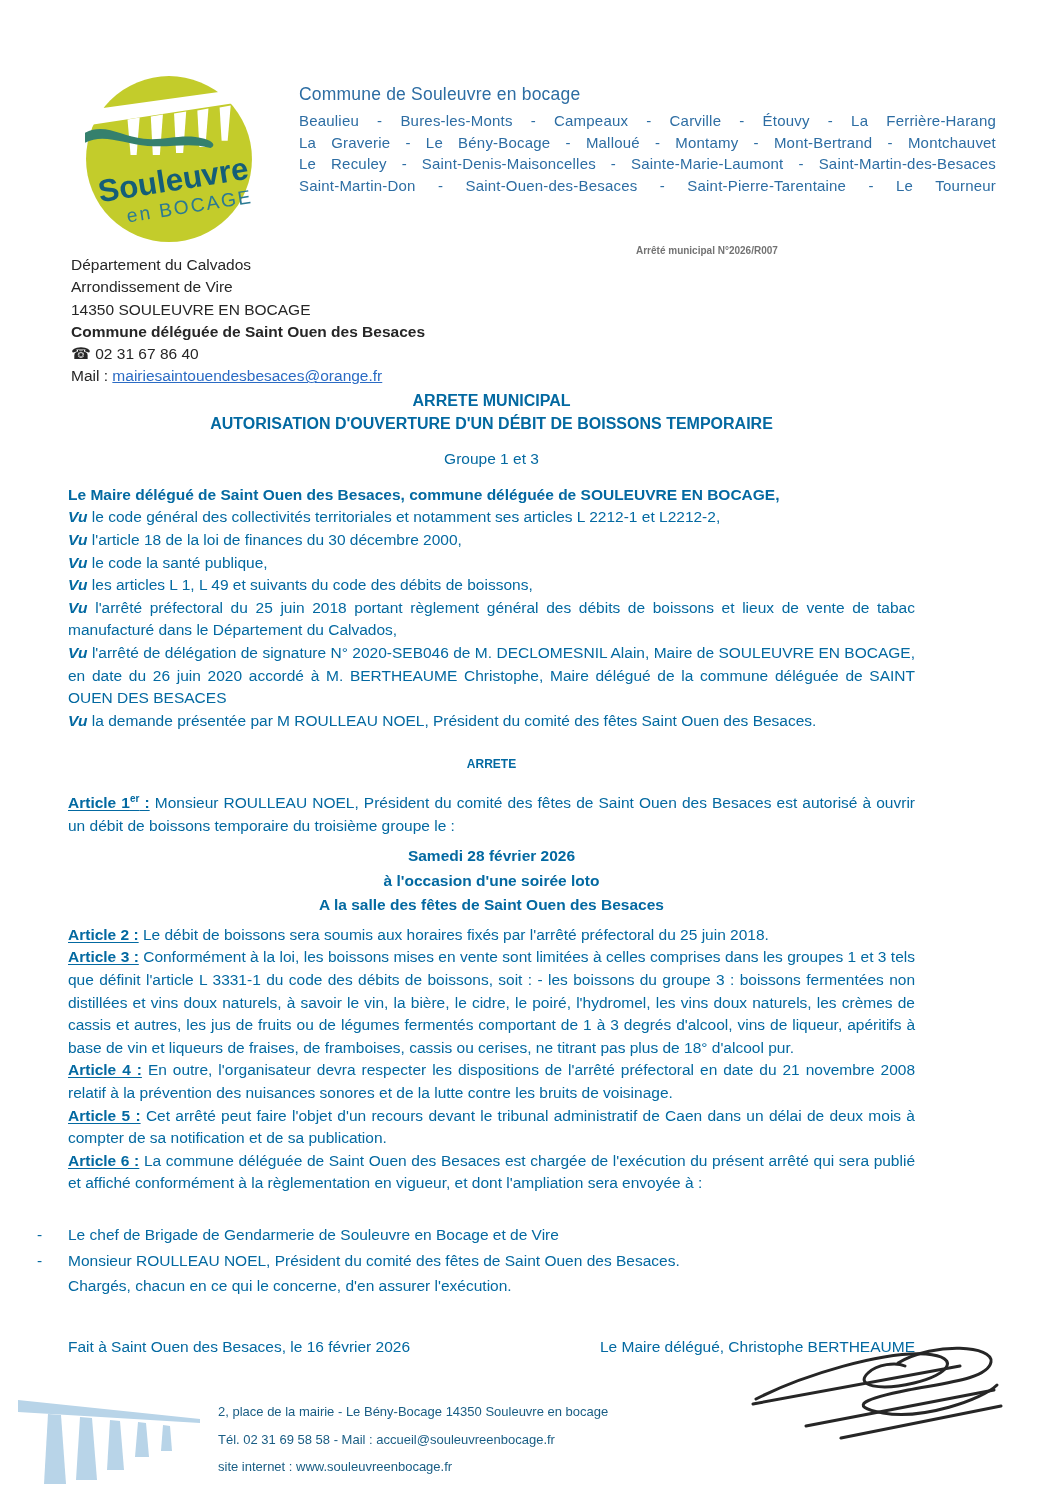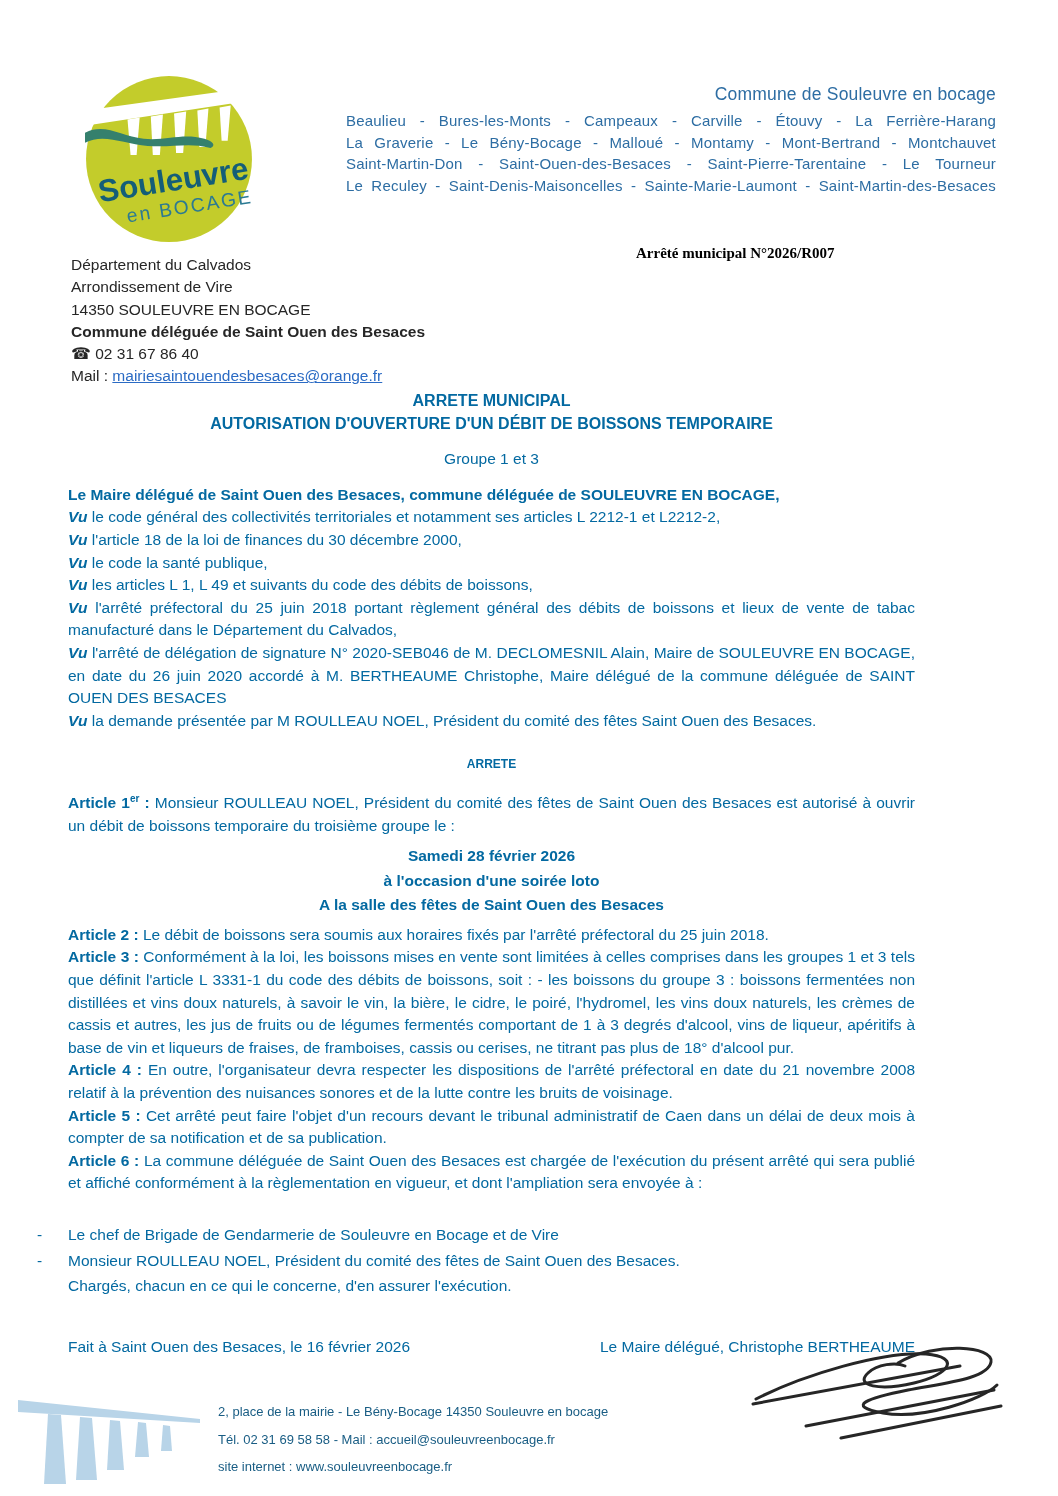--- a/index.html
+++ b/index.html
@@ -6,38 +6,38 @@
   html,body { background:#ffffff; }
   .page {
     position:relative; width:1058px; height:1496px; margin:0 auto;
     background:#ffffff; overflow:hidden;
     font-family:"Liberation Sans", sans-serif; color:#1e1e1e;
   }
   
   .logo { position:absolute; left:83px; top:70px; width:172px; height:172px; }
   
   .header-right { position:absolute; left:299px; top:84px; width:697px; color:#2d6da3; }
-  .header-title { font-size:17.5px; text-align:right; margin-bottom:5px; letter-spacing:.2px; }
-  .commune-line { font-size:15px; line-height:21.5px; text-align:justify; text-align-last:justify; letter-spacing:.2px;margin-left:47px; }
+  .header-title { font-size:17.5px; text-align:left; margin-bottom:5px; letter-spacing:.2px; }
+  .commune-line { font-size:15px; line-height:21.5px; text-align:justify; text-align-last:justify; letter-spacing:.2px; }
   
   .address { position:absolute; left:71px; top:242px; font-size:15.5px; line-height:22.3px; color:#262626;margin-top:12px; }
   .address .bold { font-weight:bold; }
   .mail-link { color:#2b6bc4; text-decoration:underline; }
   .phone-glyph { font-size:16px; }
   
-  .reference { position:absolute; left:636px; top:245px; font-size:15px; font-weight:bold; color:#000000;font-family:Liberation Serif, serif; }
+  .reference { position:absolute; left:636px; top:245px; font-size:10px; font-weight:bold; color:#737373; }
   
   .docbody { position:absolute; left:68px; top:390px; width:847px; font-size:15.5px; line-height:22.6px; text-align:justify; color:#0369a1; }
   .t-center { text-align:center; text-align-last:center; }
   .doc-title1, .doc-title2 { font-weight:bold; font-size:16px; }
   .group-line { margin-top:13px; font-size:15.5px; }
   .intro-line { margin-top:13px; font-weight:bold; text-align:left; }
   .vu b { font-weight:bold;font-style:italic; }
   .arrete-heading { font-weight:bold; font-size:12px; margin:21px 0 12px 0; }
-  .art-label { font-weight:bold; text-underline-offset:2px; }
+  .art-label { font-weight:bold; text-decoration:underline; text-underline-offset:2px; }
   .art-label sup { font-size:10px; }
   .event-block { margin:7px 0 6px 0; font-weight:bold; line-height:24.5px; }
   .bullets { margin-top:27px; line-height:25.8px; text-align:left; }
   .bullet-row { position:relative; }
   .bullet-dash { position:absolute; left:-31px; top:0; }
   .signoff { display:flex; justify-content:space-between; margin-top:37px; text-align:left; }
   
   .signature { position:absolute; left:748px; top:1333px; width:262px; height:112px; }
   
   .footer-bridge { position:absolute; left:0px; top:1392px; width:205px; height:100px; }
@@ -60,22 +60,22 @@
     <g transform="rotate(-9 85 120)">
       <text x="16" y="120" font-size="31" font-weight="bold" fill="#145e78" font-family="Liberation Sans, sans-serif">Souleuvre</text>
       <text x="40" y="144" font-size="19" fill="#2b7a93" letter-spacing="2" font-family="Liberation Sans, sans-serif">en BOCAGE</text>
     </g>
   </svg>
 
   <div class="header-right">
     <div class="header-title">Commune de Souleuvre en bocage</div>
     <div class="commune-line">Beaulieu - Bures-les-Monts - Campeaux - Carville - Étouvy - La Ferrière-Harang</div>
     <div class="commune-line">La Graverie - Le Bény-Bocage - Malloué - Montamy - Mont-Bertrand - Montchauvet</div>
+    <div class="commune-line">Le Reculey - Saint-Denis-Maisoncelles - Sainte-Marie-Laumont - Saint-Martin-des-Besaces</div>
     <div class="commune-line">Saint-Martin-Don - Saint-Ouen-des-Besaces - Saint-Pierre-Tarentaine - Le Tourneur</div>
-    <div class="commune-line">Le Reculey - Saint-Denis-Maisoncelles - Sainte-Marie-Laumont - Saint-Martin-des-Besaces</div>
   </div>
 
   <div class="address">
     <div>Département du Calvados</div>
     <div>Arrondissement de Vire</div>
     <div>14350 SOULEUVRE EN BOCAGE</div>
     <div class="bold">Commune déléguée de Saint Ouen des Besaces</div>
     <div><span class="phone-glyph">☎</span> <span>02 31 67 86 40</span></div>
     <div><span>Mail : </span><span class="mail-link">mairiesaintouendesbesaces@orange.fr</span></div>
   </div>

